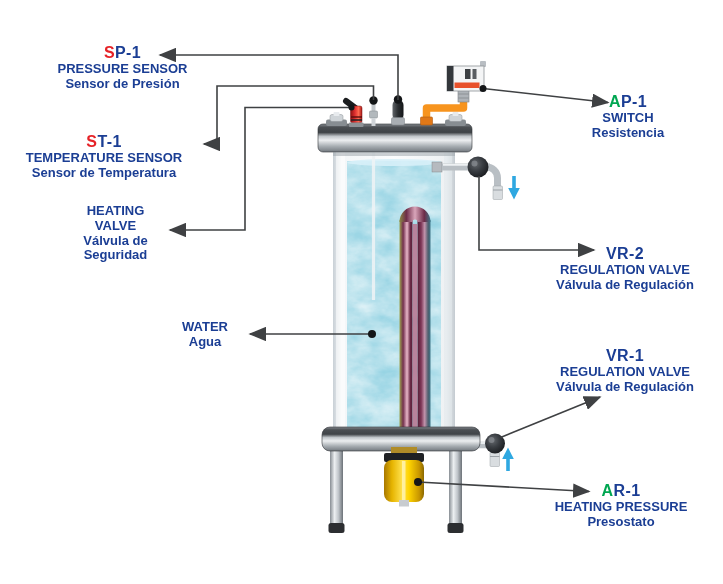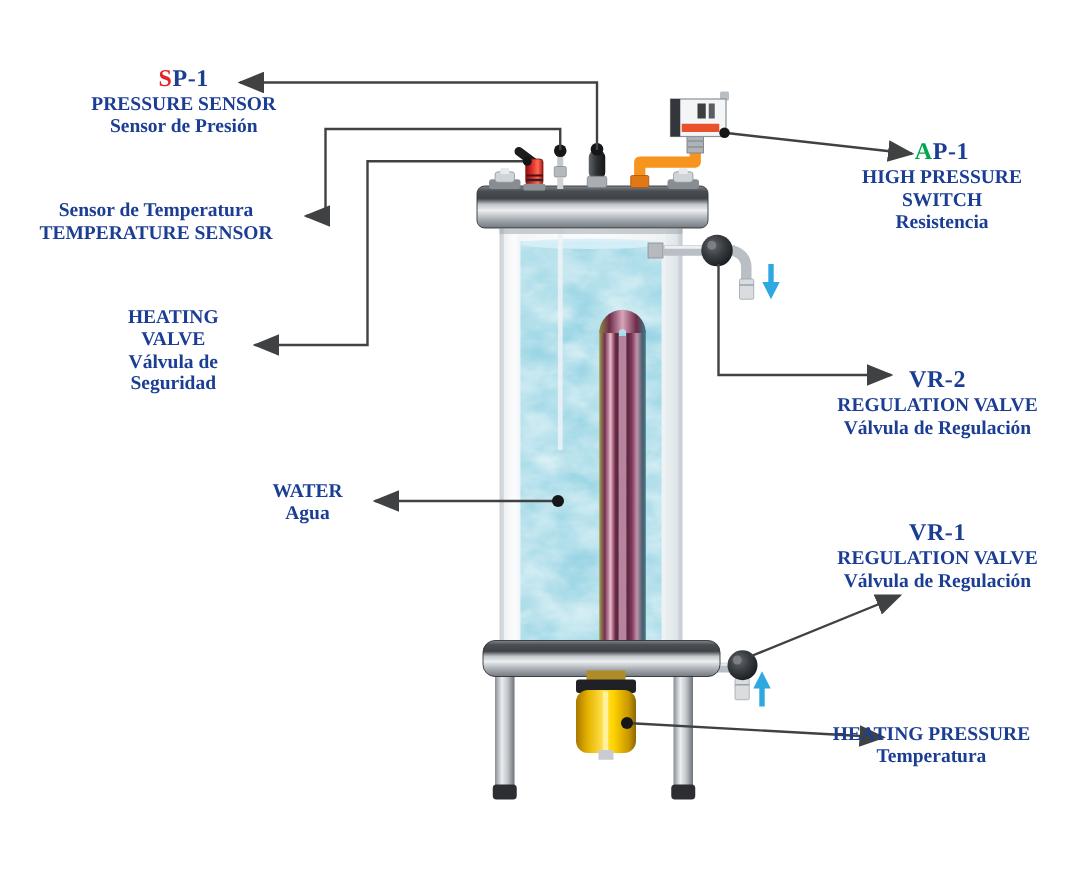--- a/index.html
+++ b/index.html
@@ -1,18 +1,18 @@
 <!DOCTYPE html>
 <html><head>
 <meta charset="utf-8">
 <style>
   html,body{margin:0;padding:0;background:#ffffff;}
   #stage{
     position:relative;width:696px;height:584px;background:#ffffff;overflow:hidden;
-    font-family:Liberation Serif, serif;
+    font-family:Liberation Sans, sans-serif;
   }
   #apparatus{position:absolute;left:0;top:0;}
   .label{
     position:absolute;text-align:center;color:#1b3e94;font-weight:bold;line-height:1.14;
   }
   .code{display:block;font-size:16px;letter-spacing:.4px;white-space:nowrap;}
   .l{display:block;font-size:13px;white-space:nowrap;}
   .accent-red{color:#e62227;}
   .accent-green{color:#00a651;}
 </style>
@@ -241,53 +241,54 @@
     </g>
   </svg>
 
   <div class="label" style="top:44px;left:25px;width:195px">
     <span class="code"><span class="accent-red">S</span><span>P-1</span></span>
     <span class="l">PRESSURE SENSOR</span>
     <span class="l">Sensor de Presión</span>
   </div>
 
   <div class="label" style="top:133px;left:4px;width:200px">
+    <span class="code"><span class="accent-red">S</span><span>T-1</span></span>
+    <span class="l">TEMPERATURE SENSOR</span>
     <span class="l">Sensor de Temperatura</span>
-    <span class="l">TEMPERATURE SENSOR</span>
   </div>
 
   <div class="label" style="top:204px;left:58px;width:115px">
     <span class="l">HEATING</span>
     <span class="l">VALVE</span>
     <span class="l">Válvula de</span>
     <span class="l">Seguridad</span>
   </div>
 
   <div class="label" style="top:320px;left:155px;width:100px">
     <span class="l">WATER</span>
     <span class="l">Agua</span>
   </div>
 
   <div class="label" style="top:93px;left:568px;width:120px">
     <span class="code"><span class="accent-green">A</span><span>P-1</span></span>
-    <span class="l">HIGH PRESSURE</span>
     <span class="l">SWITCH</span>
     <span class="l">Resistencia</span>
   </div>
 
   <div class="label" style="top:245px;left:551px;width:148px">
     <span class="code">VR-2</span>
     <span class="l">REGULATION VALVE</span>
     <span class="l">Válvula de Regulación</span>
   </div>
 
   <div class="label" style="top:347px;left:550px;width:150px">
     <span class="code">VR-1</span>
     <span class="l">REGULATION VALVE</span>
     <span class="l">Válvula de Regulación</span>
   </div>
 
   <div class="label" style="top:482px;left:551px;width:140px">
+    <span class="code"><span class="accent-green">A</span><span>R-1</span></span>
     <span class="l">HEATING PRESSURE</span>
-    <span class="l">Temperatura</span>
+    <span class="l">Presostato</span>
   </div>
 
 </div>
 
 </body></html>

